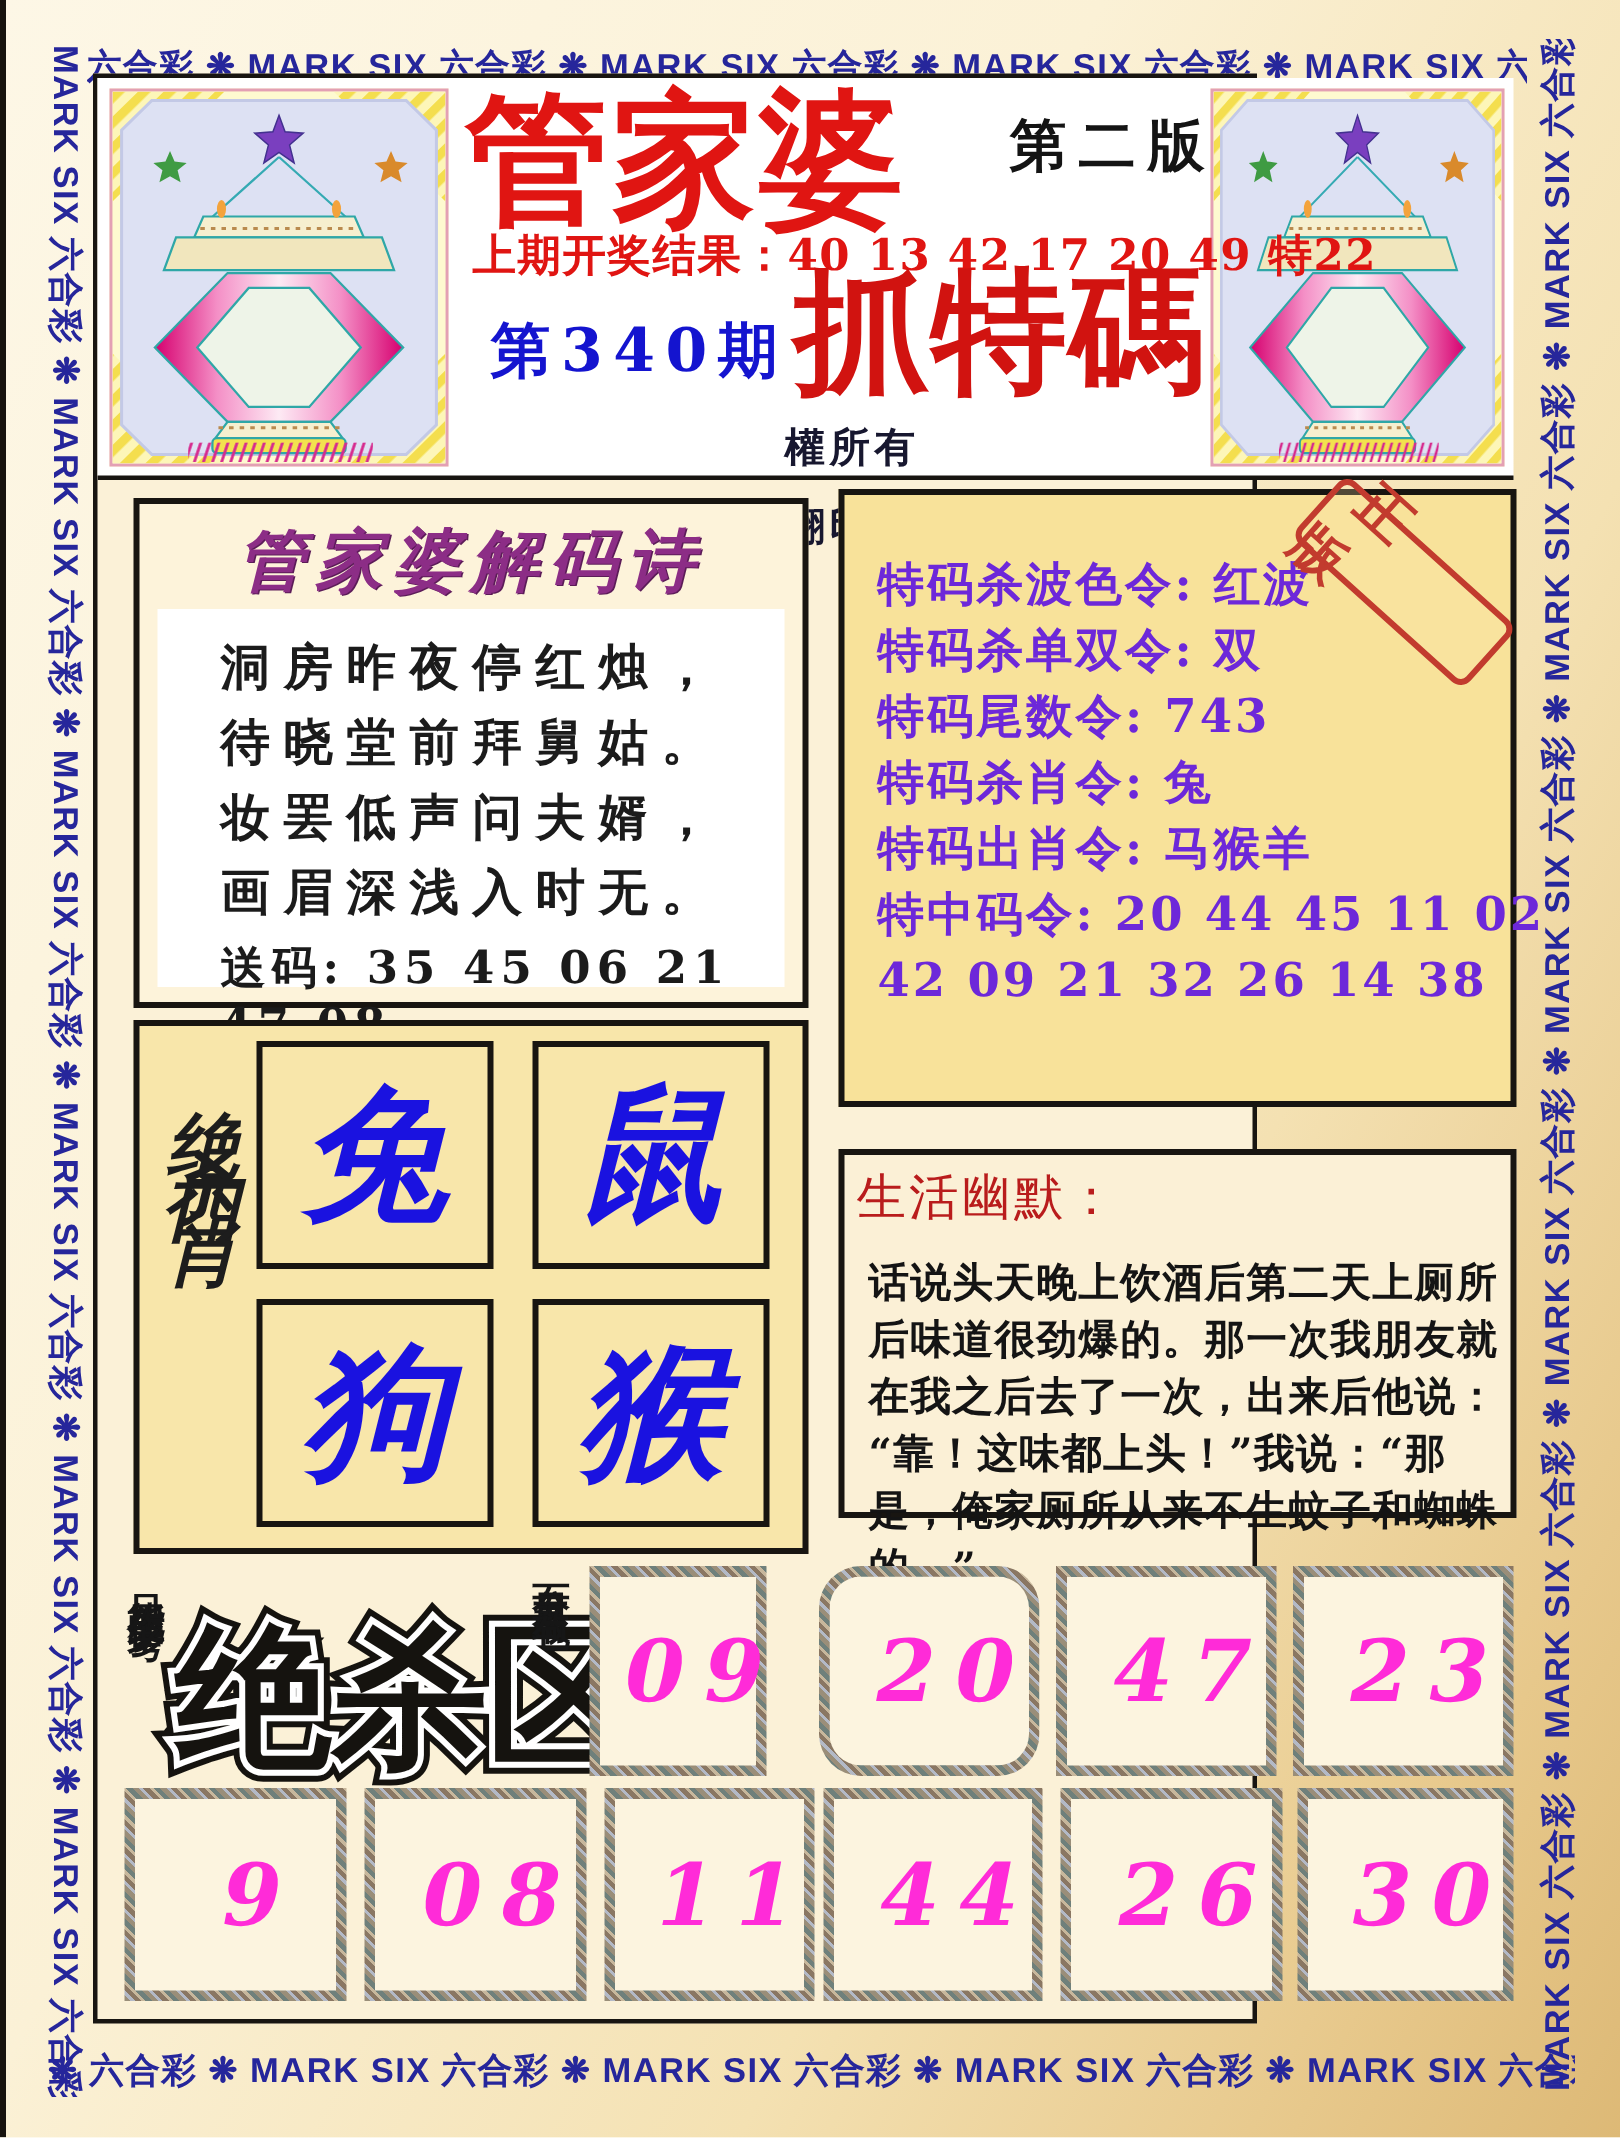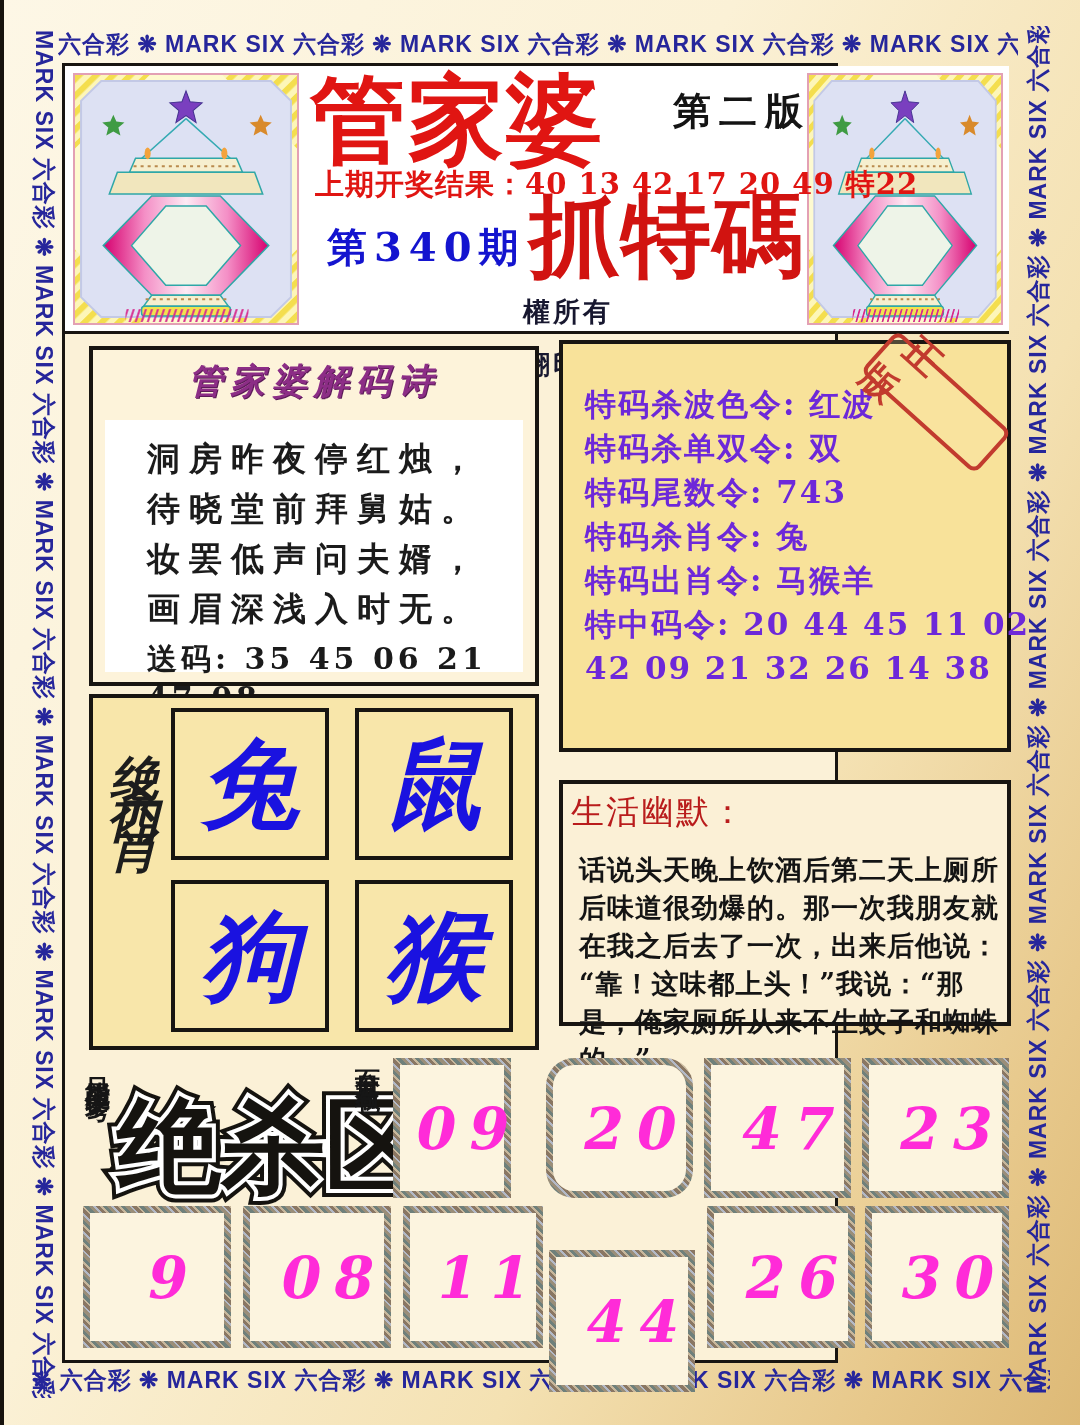--- a/index.html
+++ b/index.html
@@ -17,21 +17,21 @@
     font-weight:bold; font-size:23px; letter-spacing:1px; white-space:nowrap;
     line-height:28px; overflow:hidden;
   }
   .b-top    { left:58px;  top:30px;   width:960px;  }
   .b-bottom { left:32px;  top:1366px; width:1018px; }
   .b-left   { left:58px;  top:30px;   width:1368px; transform-origin:0 0; transform:rotate(90deg); }
   .b-right  { left:1024px; top:1394px; width:1368px; transform-origin:0 0; transform:rotate(-90deg); }
 
   
   .content {
-    position:absolute; left:62px; top:63px; width:776px; height:1300px;
+    position:absolute; left:62px; top:49px; width:776px; height:1300px;
     border:3px solid #181511; background:#fbf1d7;
   }
 
   
   .header { position:absolute; left:0; top:0; width:944px; height:268px; background:#ffffff; border-bottom:3px solid #181511; }
   .lantern { position:absolute; top:7px; border:2px solid #e3a0b4; background:#fefad0; }
   .lantern.l { left:8px;  width:226px; height:252px; }
   .lantern.r { left:742px; width:196px; height:252px; }
   .lantern svg { width:100%; height:100%; display:block; }
   .t-main  { position:absolute; left:224px; top:6px;  width:336px; text-align:center; font-size:96px; font-weight:900; color:#e01512; letter-spacing:2px; line-height:1.0; }
@@ -39,21 +39,21 @@
   .t-prev  { position:absolute; left:250px; top:99px; width:496px; font-size:29px; font-weight:700; color:#e01512; white-space:nowrap; letter-spacing:1px; }
   .t-issue { position:absolute; left:262px; top:154px; font-size:40px; font-weight:700; color:#1414cf; letter-spacing:7px; }
   .t-sub   { position:absolute; left:452px; top:124px; width:300px; text-align:center; font-size:90px; font-weight:900; color:#d11310; letter-spacing:2px; line-height:1.0; }
   .t-copy  { position:absolute; left:458px; top:228px; width:300px; display:flex; gap:16px; justify-content:center; font-size:27px; font-weight:800; color:#17172f; letter-spacing:3px;flex-direction:column; }
 
   
   .box { position:absolute; border:4px solid #181511; }
 
   
   .poem { left:24px; top:280px; width:450px; height:340px; background:#fdf3da; }
-  .poem-title { margin-top:8px; text-align:center; font-size:35px; font-weight:700; font-style:italic; color:#8c2d86; letter-spacing:7px; text-shadow:1px 1px 0 #5c1c58; }
+  .poem-title { margin-top:8px; text-align:center; font-size:45px; font-weight:700; font-style:italic; color:#8c2d86; letter-spacing:7px; text-shadow:1px 1px 0 #5c1c58; }
   .poem-inner { position:absolute; left:12px; right:12px; top:70px; bottom:10px; background:#ffffff; padding:14px 0 0 42px; }
   .poem-line { font-size:33px; line-height:50px; letter-spacing:9px; color:#1b1b1b; font-weight:600; }
   .poem-song { margin-top:5px; font-size:30px; letter-spacing:4px; color:#1b1b1b; font-weight:600; }
 
   
   .orders { left:494px; top:274px; width:452px; height:412px; background:#f8e29a; }
   .orders-lines { padding:38px 0 0 22px; }
   .order-line { font-size:31px; line-height:44px; letter-spacing:2px; color:#6d28d9; font-weight:600; white-space:nowrap; }
   .stamp {
     position:absolute; left:296px; top:30px; width:154px; height:56px;
@@ -93,21 +93,21 @@
     background: linear-gradient(#fcf4df,#fcf4df) padding-box,
       repeating-linear-gradient(45deg, #9a8e79 0 3px, #b3b9c6 3px 5px, #8a7763 5px 8px, #c7b79c 8px 10px, #6f807b 10px 13px) border-box;
     padding-left: 22px;
   }
   .numbox span { font-size:57px; font-weight:800; font-style:italic; color:#ff2bd8; letter-spacing:13px; text-indent:13px; line-height:1; }
   .r1 { top:992px;  height:140px; }
   .r2 { top:1140px; height:142px; }
   .n09 { left:328px; width:118px; } .n20 { left:481px; width:147px;border-radius:28px; }
   .n47 { left:639px; width:147px; } .n23 { left:797px; width:147px; }
   .n14 { left:18px;  width:148px; } .n08 { left:178px; width:148px; }
-  .n11 { left:338px; width:140px; } .n44 { left:484px; width:146px;margin-top:44px; }
+  .n11 { left:338px; width:140px; } .n44 { left:484px; width:146px; }
   .n26 { left:642px; width:148px; } .n30 { left:800px; width:144px; }
 
   .defs-svg { position:absolute; width:0; height:0; }
 </style>
 </head>
 <body>
 
 <svg class="defs-svg" aria-hidden="true">
   <defs>
     <pattern id="stp" width="12" height="12" patternUnits="userSpaceOnUse" patternTransform="rotate(45)">

